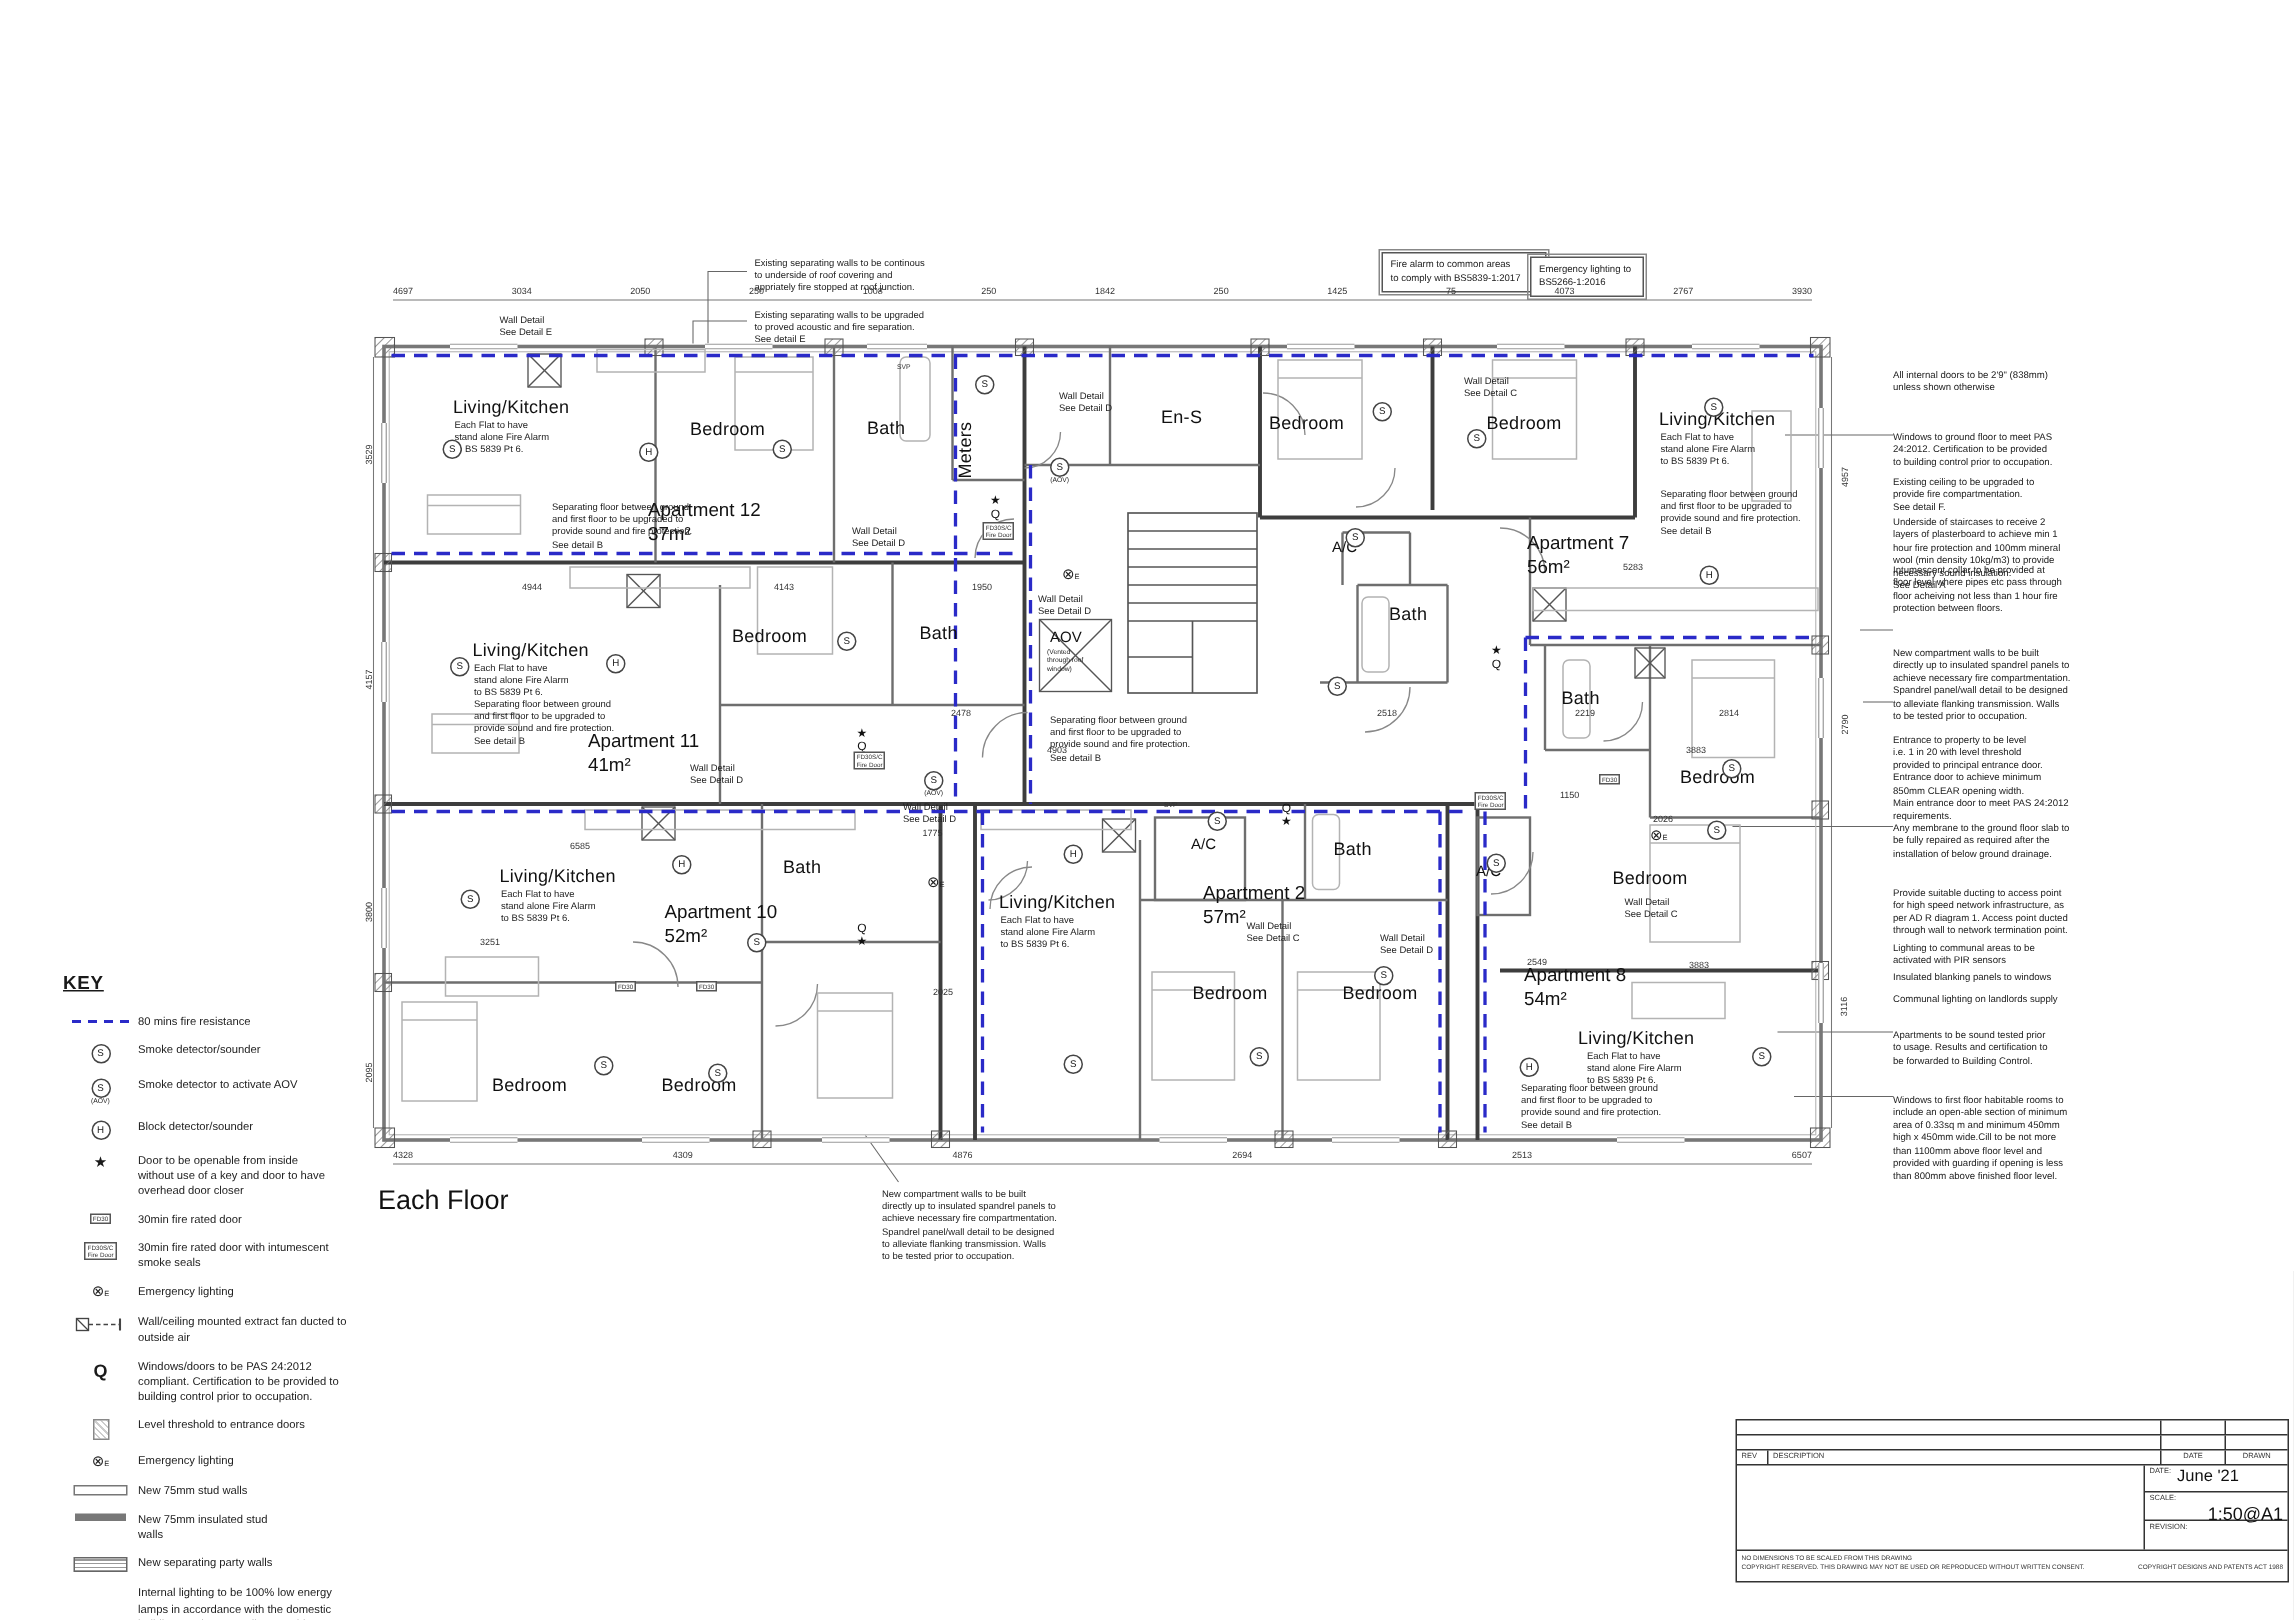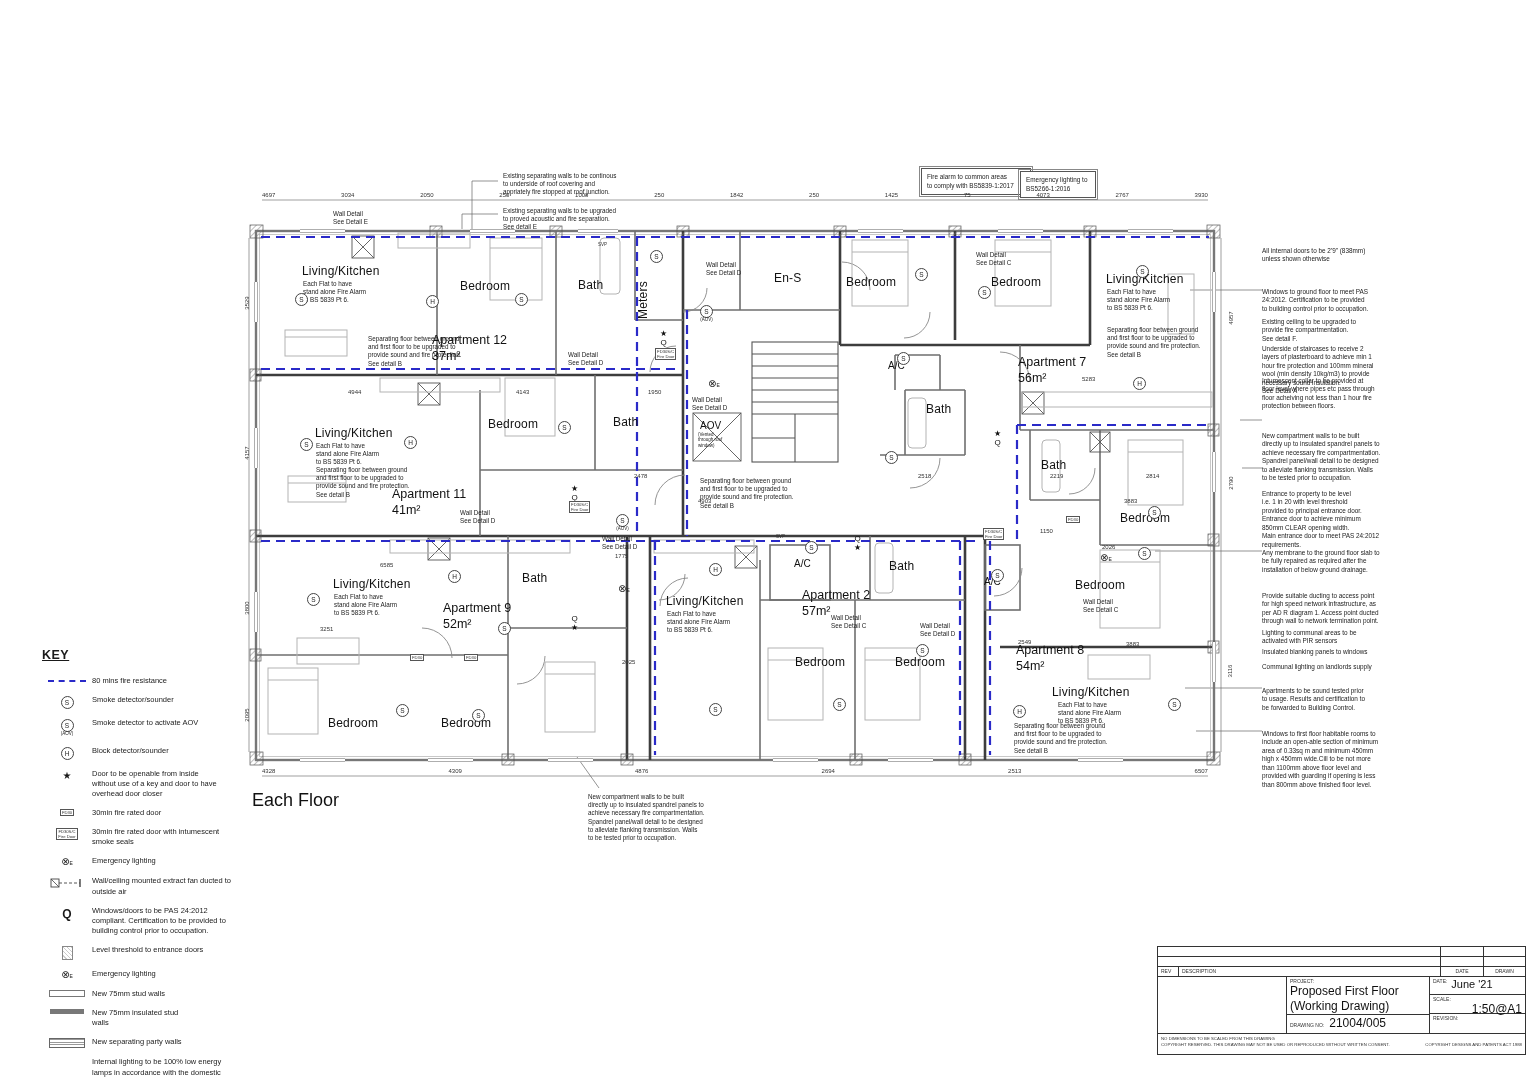--- a/index.html
+++ b/index.html
@@ -440,21 +440,21 @@
 See detail B</div>
 
   <div class="abs room" style="left:1041px;top:458px;">Bath</div>
   <div class="abs room" style="left:1120px;top:511px;">Bedroom</div>
 
   <div class="abs room" style="left:333px;top:577px;">Living/Kitchen</div>
   <div class="abs subnote" style="left:334px;top:593px;">Each Flat to have
 stand alone Fire Alarm
 to BS 5839 Pt 6.</div>
   <div class="abs room" style="left:522px;top:571px;">Bath</div>
-  <div class="abs apt" style="left:443px;top:601px;"><span>Apartment 9</span><br><span>52m²</span></div>
+  <div class="abs apt" style="left:443px;top:601px;"><span>Apartment 10</span><br><span>52m²</span></div>
 
   <div class="abs room" style="left:666px;top:594px;">Living/Kitchen</div>
   <div class="abs subnote" style="left:667px;top:610px;">Each Flat to have
 stand alone Fire Alarm
 to BS 5839 Pt 6.</div>
   <div class="abs room-sm" style="left:794px;top:558px;">A/C</div>
   <div class="abs room" style="left:889px;top:559px;">Bath</div>
   <div class="abs apt" style="left:802px;top:588px;"><span>Apartment 2</span><br><span>57m²</span></div>
   <div class="abs room-sm" style="left:984px;top:576px;">A/C</div>
   <div class="abs room" style="left:1075px;top:578px;">Bedroom</div>
@@ -738,31 +738,20 @@
       <div class="tb-cell" style="left:282px;width:43px;"></div>
         <div class="tb-cell" style="left:325px;right:0;"></div>
     </div>
     <div class="tb-row" style="height:10px;">
       <div class="tb-cell" style="left:0;width:20px;border-left:none;"><span class="tb-lab">REV</span></div>
       <div class="tb-cell" style="left:20px;width:262px;"><span class="tb-lab">DESCRIPTION</span></div>
       <div class="tb-cell" style="left:282px;width:43px;text-align:center;"><span class="tb-lab">DATE</span></div>
       <div class="tb-cell" style="left:325px;right:0;text-align:center;"><span class="tb-lab">DRAWN</span></div>
     </div>
     <div class="tb-row" style="height:57px;">
-      <div class="tb-cell" style="left:128px;width:143px;padding:0;">
-        <div style="height:37px;padding:1px 3px;box-sizing:border-box;">
-          <div class="tb-lab">PROJECT:</div>
-          <div class="tb-val tb-val-lg">Proposed First Floor
-(Working Drawing)</div>
-        </div>
-        <div style="height:20px;border-top:1px solid #333;padding:1px 3px;box-sizing:border-box;display:flex;gap:5px;align-items:baseline;">
-          <span class="tb-lab">DRAWING NO:</span>
-          <span class="tb-val tb-val-lg">21004/005</span>
-        </div>
-      </div>
       <div class="tb-cell" style="left:271px;right:0;padding:0;">
         <div style="height:17px;padding:1px 3px;box-sizing:border-box;display:flex;gap:4px;">
           <span class="tb-lab">DATE:</span>
           <span class="tb-val">June '21</span>
         </div>
         <div style="height:19px;border-top:1px solid #333;padding:1px 3px;box-sizing:border-box;">
           <span class="tb-lab">SCALE:</span>
           <span class="tb-val tb-val-lg" style="display:block;text-align:right;">1:50@A1</span>
         </div>
         <div style="height:19px;border-top:1px solid #333;padding:1px 3px;box-sizing:border-box;">

